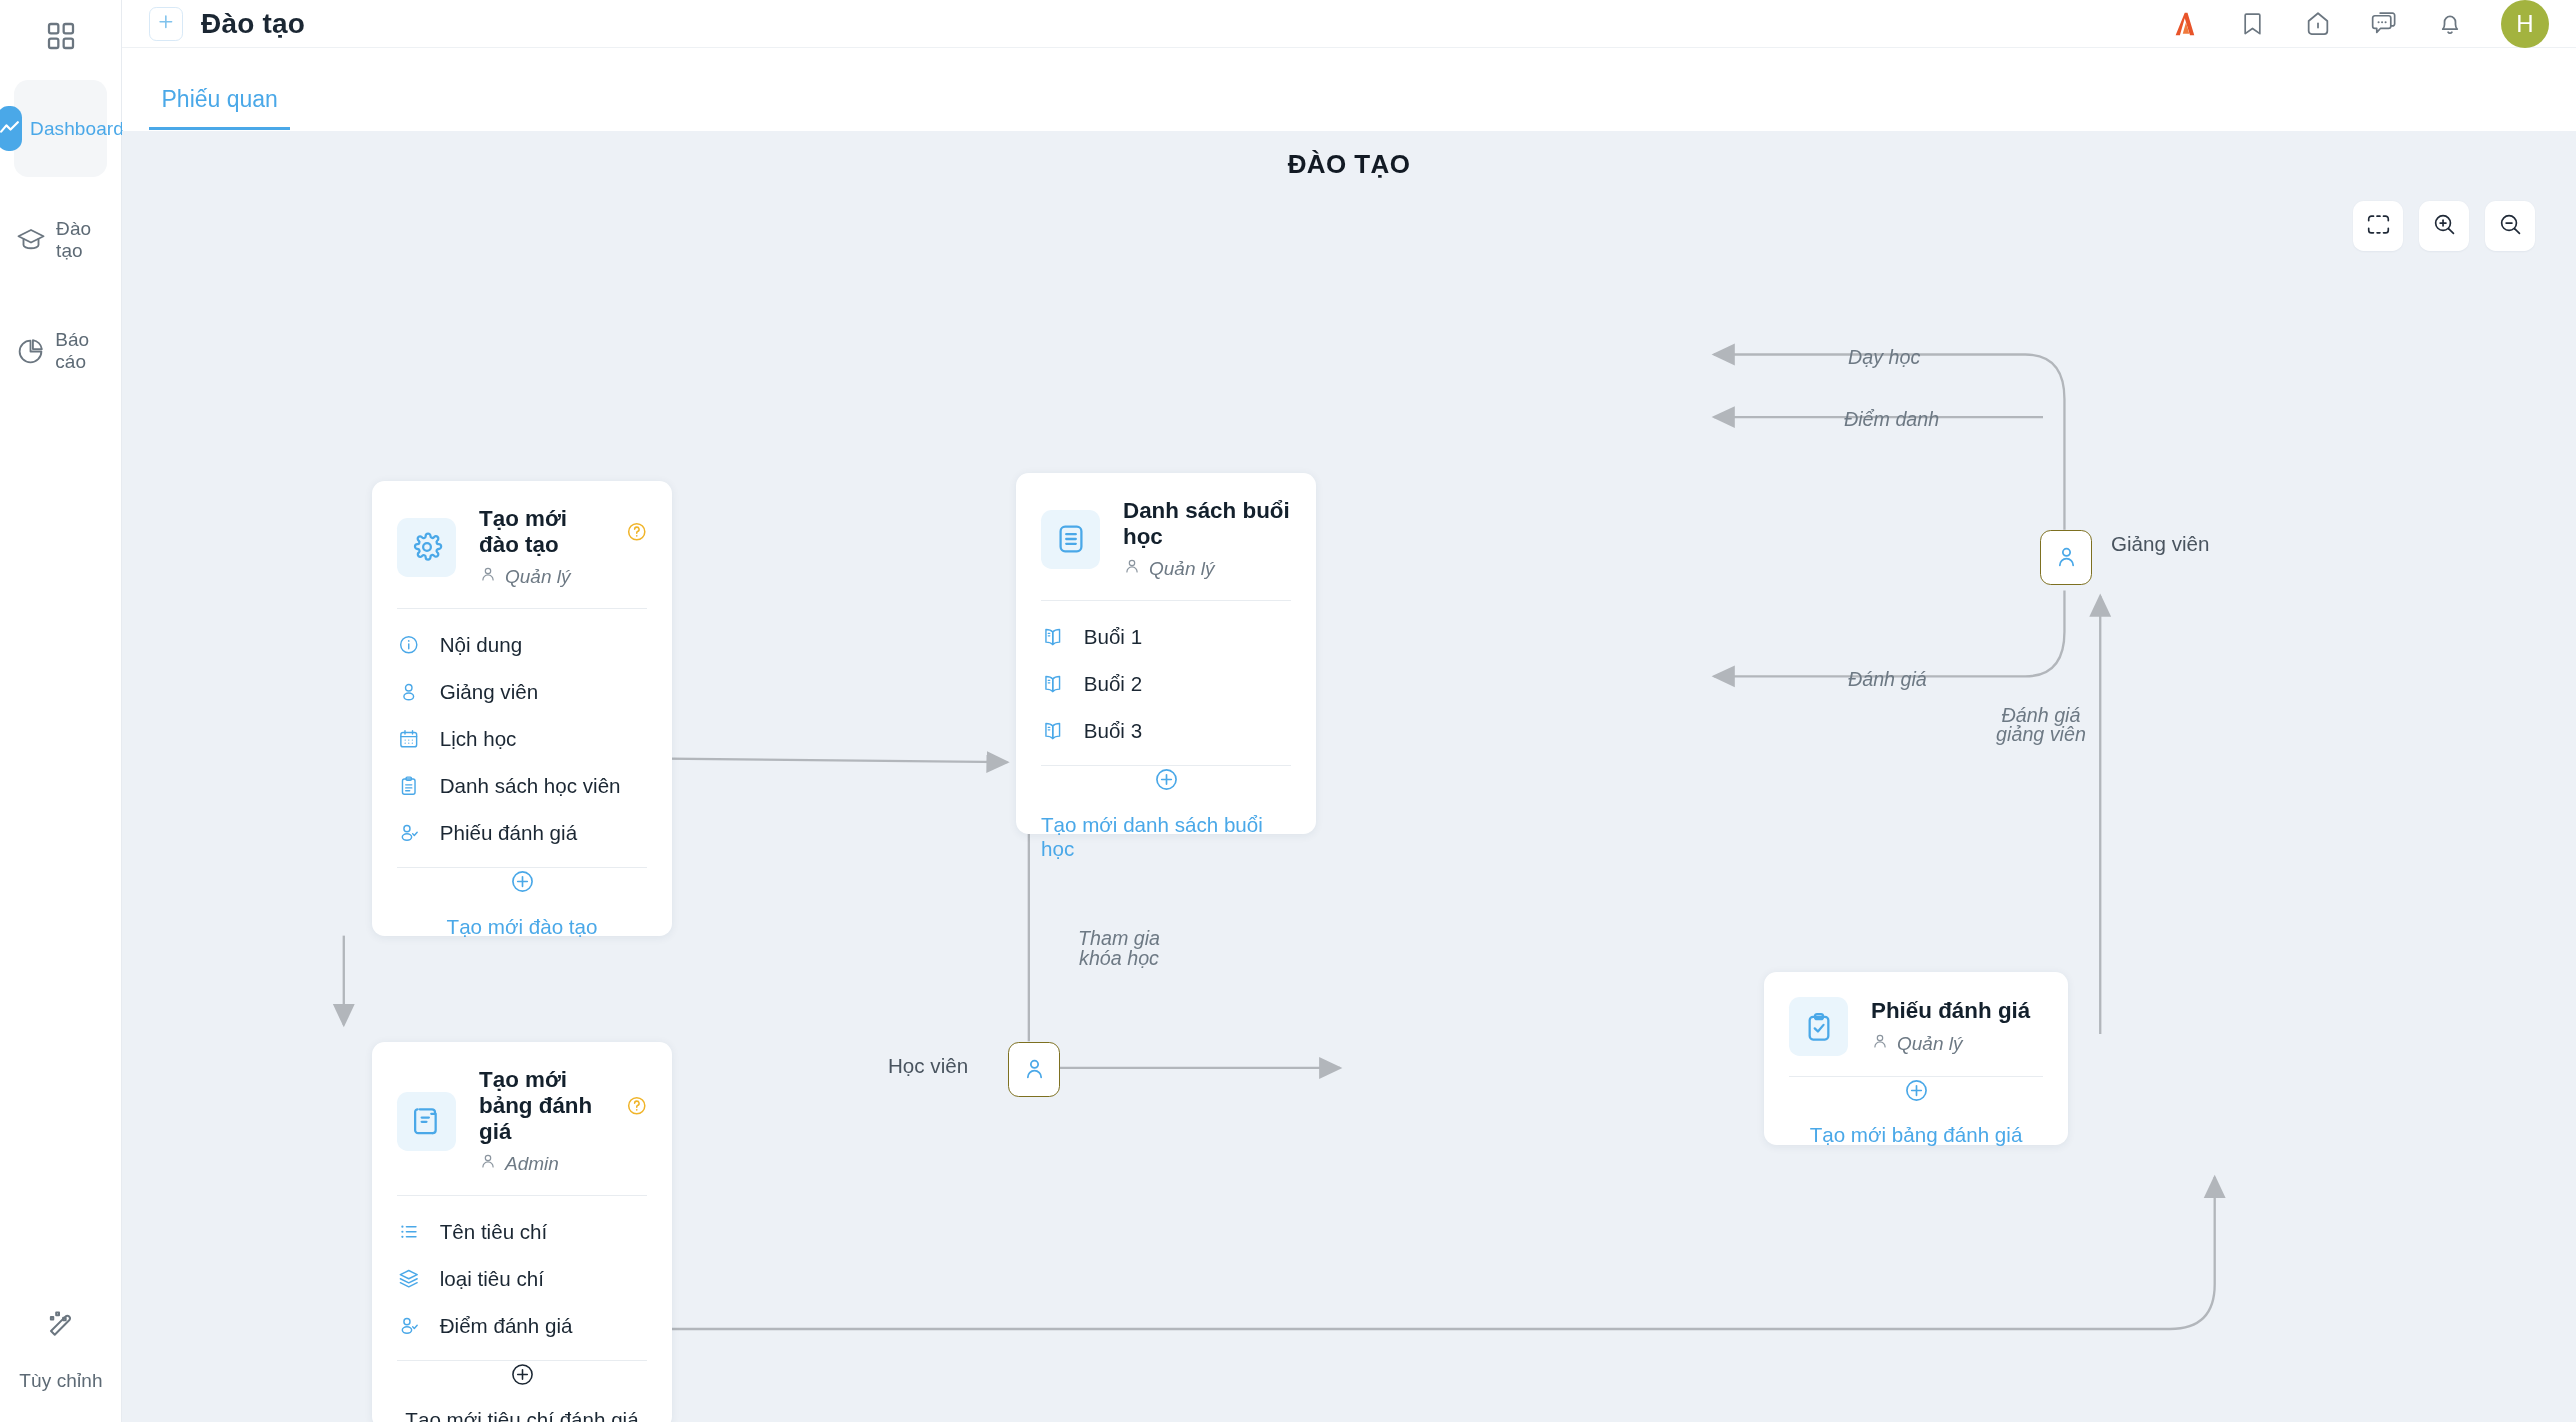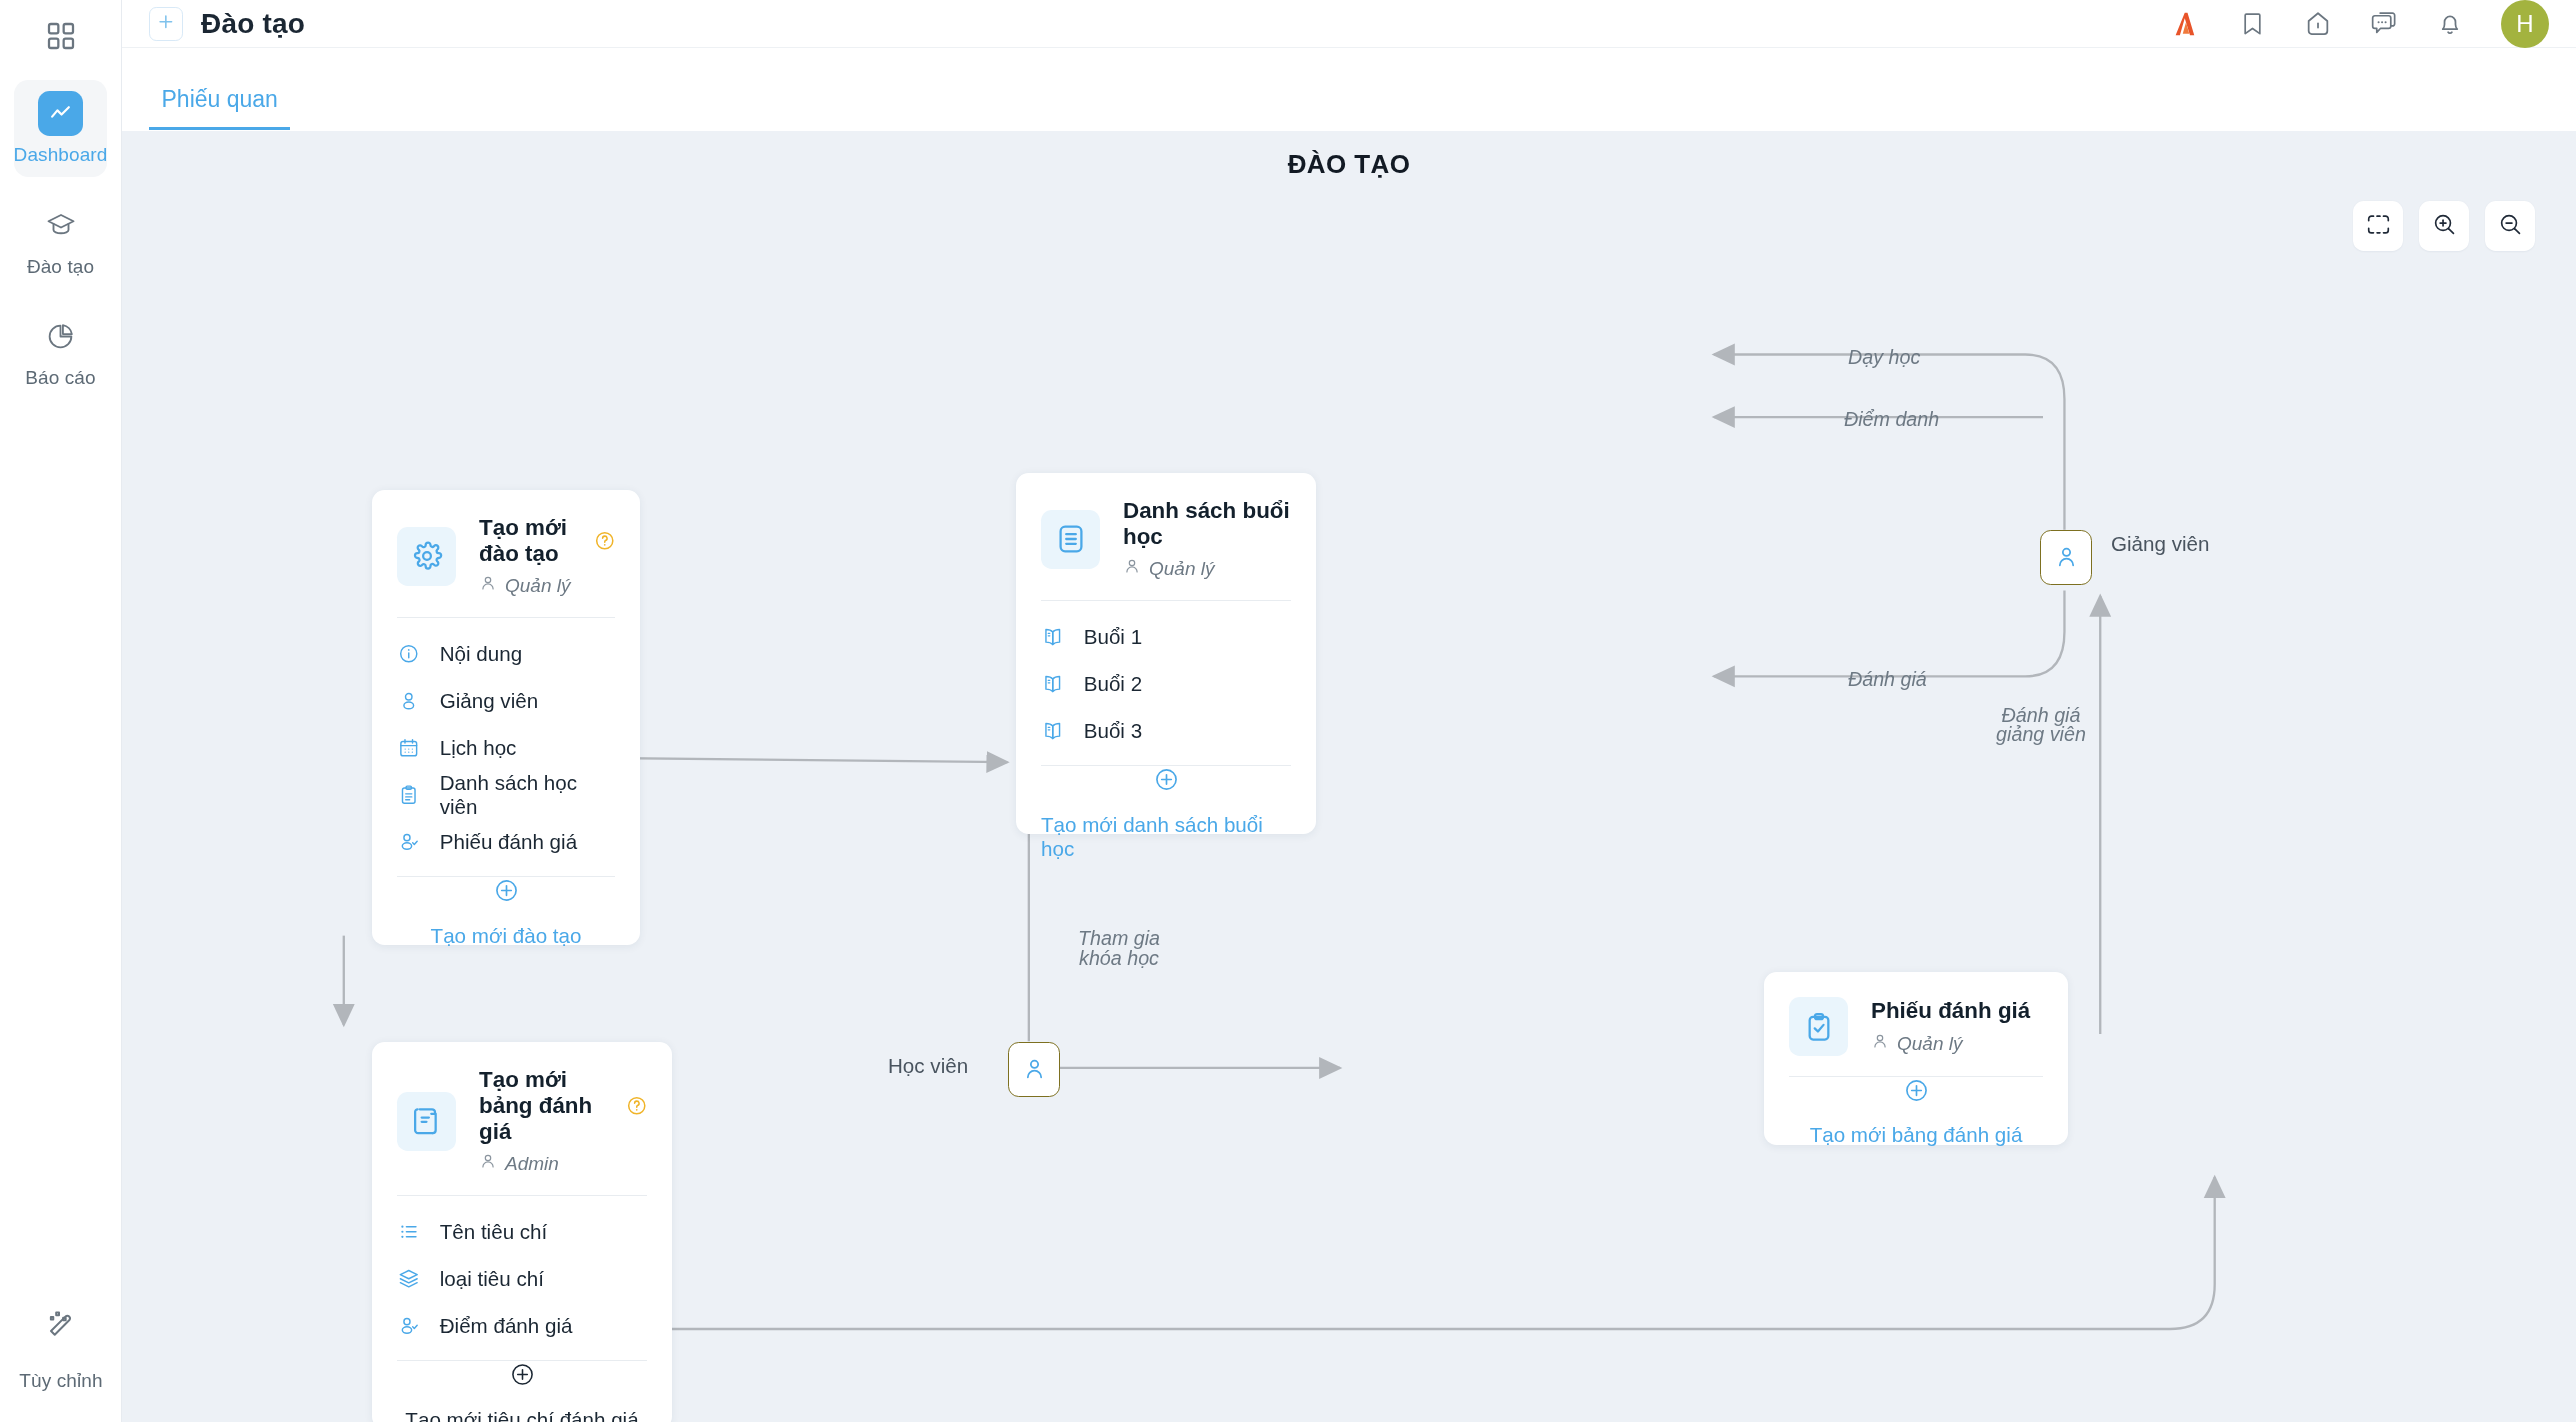--- a/index.html
+++ b/index.html
@@ -16,21 +16,21 @@
     position: absolute; left: 0; top: 0; width: 122px; height: 1422px;
     background: #ffffff; border-right: 0.9px solid #e7ebf0;
     display: flex; flex-direction: column; align-items: center;
   }
   .rail-logo { margin-top: 10.7px; width: 50px; height: 50px;
     display: flex; align-items: center; justify-content: center; }
   .rail-items { margin-top: 19.7px; width: 100%;
     display: flex; flex-direction: column; align-items: center; gap: 14.3px; }
   .rail-item {
     width: 93px; height: 97px; border-radius: 14.3px;
-    display: flex; flex-direction: column; align-items: center; justify-content: center;
+    display: flex; flex-direction: row; align-items: center; justify-content: center;
     gap: 8px; cursor: pointer;
   }
   .rail-item.active { background: #f4f6f8; }
   .rail-ico-box {
     width: 45px; height: 45px; border-radius: 11.6px;
     display: flex; align-items: center; justify-content: center;
   }
   .rail-item.active .rail-ico-box { background: #4aa8e8; }
   .rail-label { font-size: 19px; color: #5d6a75; letter-spacing: 0.1px; }
   .rail-item.active .rail-label { color: #4aa8e8; }
@@ -307,21 +307,21 @@
         <path d="M 1014 1018 L 1014 700" marker-end="url(#ah)"></path>
 
         <path d="M 1048 1048 L 1362 1048" marker-end="url(#ah)"></path>
 
         <path d="M 2212 1010 L 2212 520" marker-end="url(#ah)"></path>
 
         <path d="M 610 1340 L 2290 1340 Q 2340 1340 2340 1290 L 2340 1170" marker-end="url(#ah)"></path>
       </g>
     </svg>
 
-    <div class="card" style="left:250px; top:359px; width:268px;">
+    <div class="card" style="left:250px; top:350px; width:300px;">
       <div class="card-head">
         <div class="card-ico">
           <svg width="32" height="32" viewBox="0 0 24 24" fill="none" stroke="#4aa8e8" stroke-width="1.7" stroke-linecap="round" stroke-linejoin="round">
             <circle cx="12" cy="12" r="2.9"></circle>
             <path d="M19.3 14.3a1.4 1.4 0 0 0 .3 1.6l.1.1a1.8 1.8 0 1 1-2.5 2.5l-.1-.1a1.4 1.4 0 0 0-1.6-.3 1.4 1.4 0 0 0-.9 1.3v.2a1.8 1.8 0 1 1-3.6 0v-.1a1.4 1.4 0 0 0-.9-1.3 1.4 1.4 0 0 0-1.6.3l-.1.1a1.8 1.8 0 1 1-2.5-2.5l.1-.1a1.4 1.4 0 0 0 .3-1.6 1.4 1.4 0 0 0-1.3-.9h-.2a1.8 1.8 0 1 1 0-3.6h.1a1.4 1.4 0 0 0 1.3-.9 1.4 1.4 0 0 0-.3-1.6l-.1-.1a1.8 1.8 0 1 1 2.5-2.5l.1.1a1.4 1.4 0 0 0 1.6.3h.1a1.4 1.4 0 0 0 .9-1.3v-.2a1.8 1.8 0 1 1 3.6 0v.1a1.4 1.4 0 0 0 .9 1.3 1.4 1.4 0 0 0 1.6-.3l.1-.1a1.8 1.8 0 1 1 2.5 2.5l-.1.1a1.4 1.4 0 0 0-.3 1.6v.1a1.4 1.4 0 0 0 1.3.9h.2a1.8 1.8 0 1 1 0 3.6h-.1a1.4 1.4 0 0 0-1.3.9z"></path>
           </svg>
         </div>
         <div class="card-head-txt">
           <div class="card-title-row">
             <span class="card-title">Tạo mới đào tạo</span>

